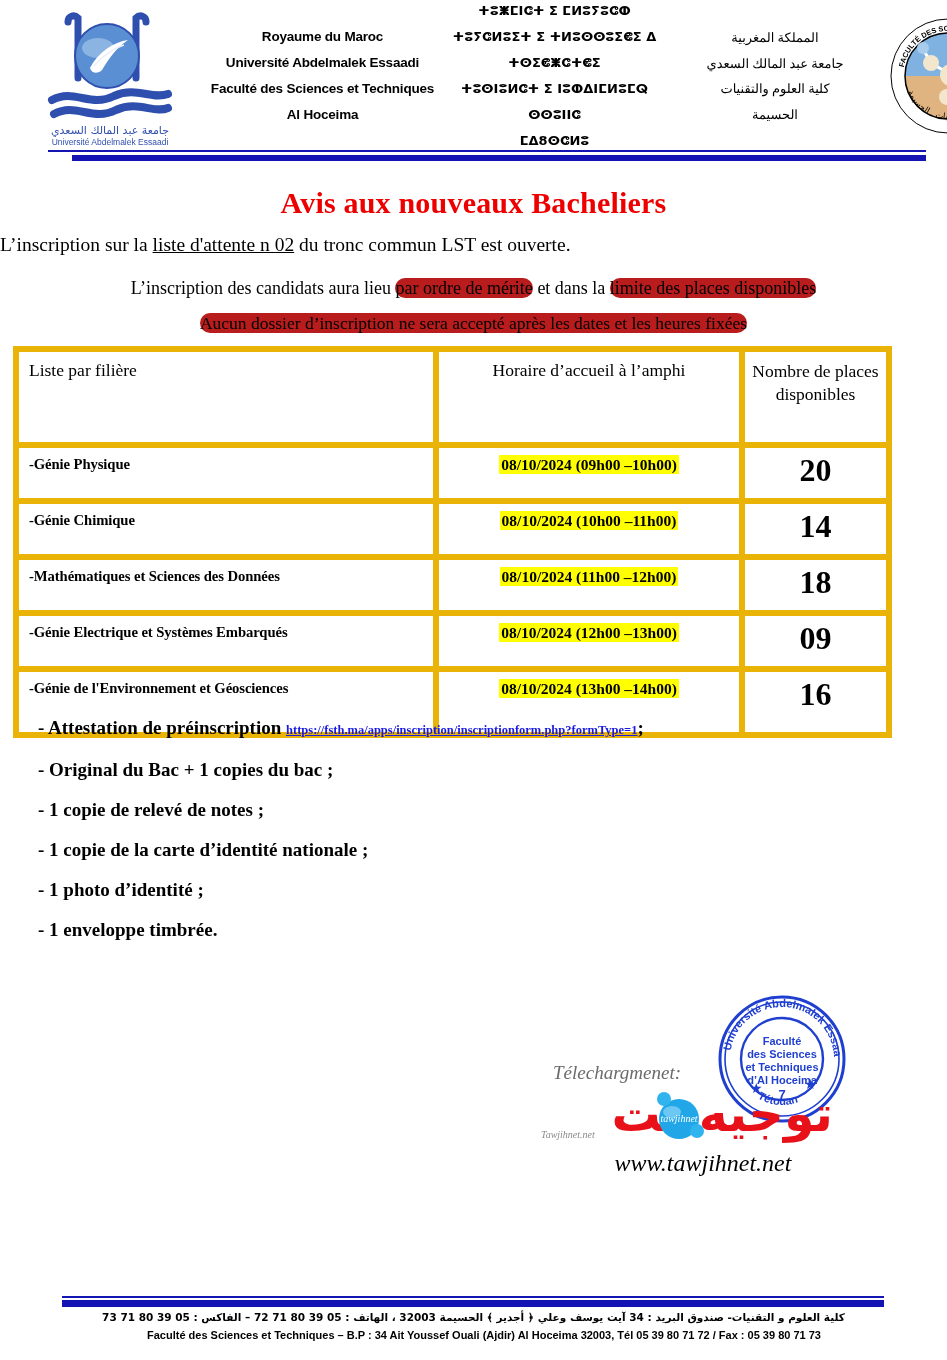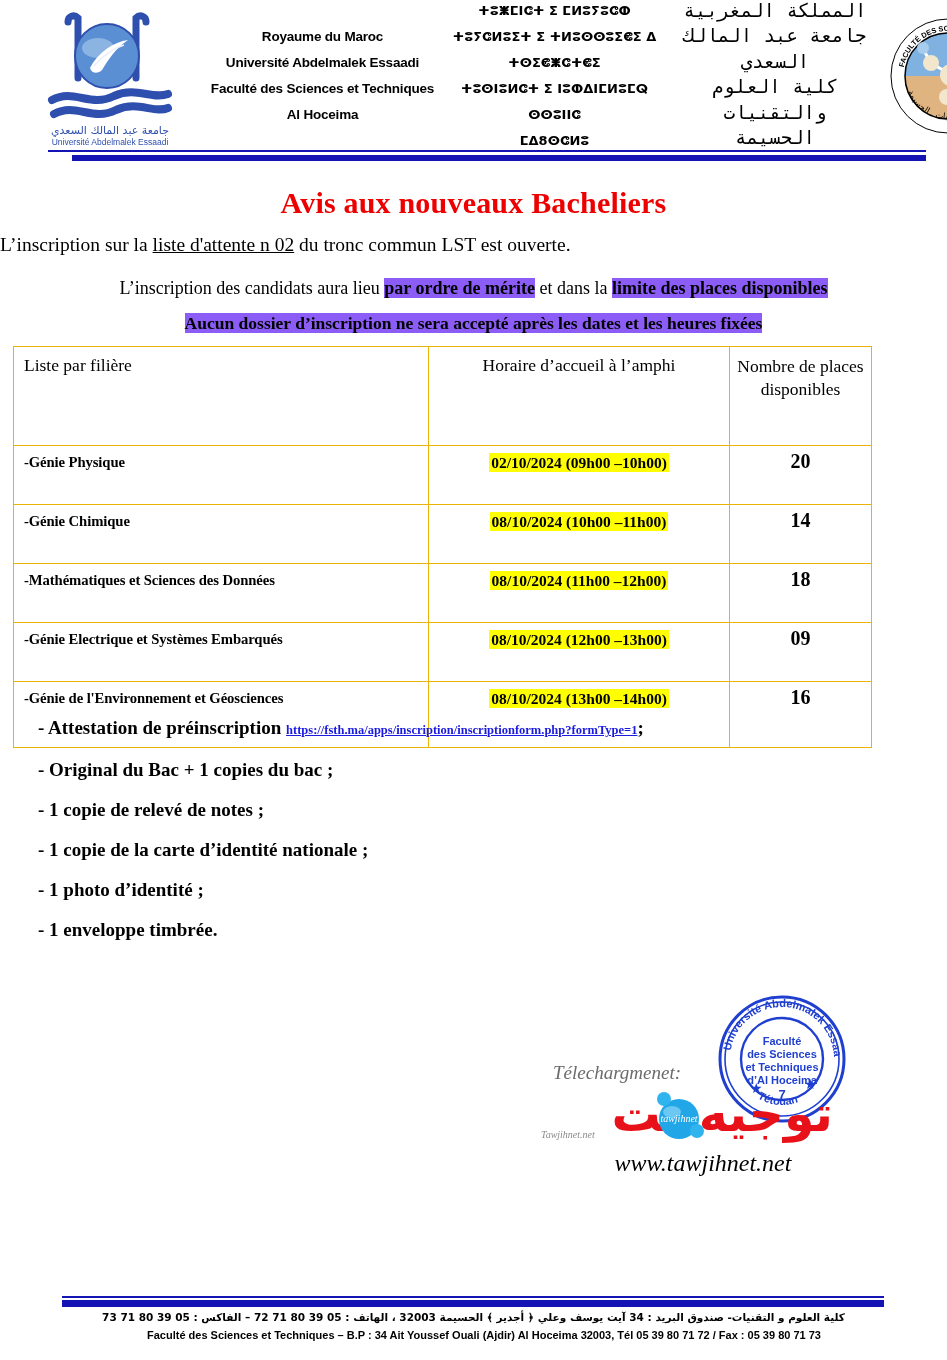--- a/index.html
+++ b/index.html
@@ -33,22 +33,22 @@
     font-weight:bold; font-size:13.5px; line-height:26px;
     letter-spacing:-0.2px;
   }
   .hdr-tif{
     width:205px; margin-left:12px;
     font-weight:bold; font-size:13px; line-height:26px;
     font-family:"DejaVu Sans", sans-serif;
   }
   .hdr-ar{
     width:200px; margin-left:18px;
-    font-size:19px; line-height:25.5px; direction:rtl;
-    font-family:Liberation Mono, monospace; font-weight:500;
+    font-size:13px; line-height:25.5px; direction:rtl;
+    font-family:Liberation Serif, serif; font-weight:500;
   }
   .hdr-logo-right{
     width:118px;height:118px;margin-left:14px;flex:0 0 auto;position:relative;
   }
   .sep-thin{
     position:absolute;left:48px;top:150px;width:878px;height:2px;background:#1414b4;
   }
   .sep-thick{
     position:absolute;left:72px;top:155px;width:854px;height:6px;background:#1414b4;
   }
@@ -64,45 +64,45 @@
   }
   .intro1 u{text-decoration:underline;}
   .intro2{
     position:absolute;left:0;top:278px;width:947px;text-align:center;
     font-size:18px;
   }
   .intro3{
     position:absolute;left:0;top:313px;width:947px;text-align:center;
     font-size:17.5px;
   }
-  .hl{background:#8b5cf6;font-weight:bold;}
+  .hl{background:#b91c1c;font-weight:normal;border-radius:10px;}
 
   
   .tbl{
     position:absolute;left:13px;top:346px;width:845px;
     border-collapse:collapse;table-layout:fixed;
   }
   .tbl td{
-    border:1px solid #eab308;
+    border:6px solid #eab308;
     vertical-align:top;
-    padding:8px 0 12px 0;
+    padding:8px 0 4px 0;
   }
   .c1{width:404px;padding-left:10px !important;}
   .c2{width:300px;text-align:center;}
   .c3{width:141px;text-align:center;}
   .hdr-row td{font-size:17.5px;height:78px;}
   .hdr-row .c1{font-weight:normal;}
   .hdr-row .c3{line-height:23px;}
   .body-row td{height:38px;}
   .body-row .c1{font-size:14.7px;font-weight:bold;letter-spacing:-0.1px;}
   .body-row .c2 span{
     background:#ffff00;font-weight:bold;font-size:15.5px;
     padding:1px 2px;white-space:nowrap;
   }
-  .body-row .c3{font-weight:bold;font-size:20px;padding-top:4px !important;font-family:Liberation Serif, serif;}
+  .body-row .c3{font-weight:bold;font-size:32px;padding-top:4px !important;font-family:Liberation Serif, serif;}
   .r-tall{height:54px !important;}
 
   
   .docs{position:absolute;left:38px;top:708px;width:870px;}
   .docs .d-line{
     font-weight:bold;font-size:19px;line-height:40px;white-space:nowrap;
   }
   .docs .d-head{font-weight:bold;font-size:19px;line-height:40px;}
   .lnk{
     color:#1a1ae0;text-decoration:underline;font-weight:bold;
@@ -252,21 +252,21 @@
   <table class="tbl">
     <tbody>
       <tr class="hdr-row">
         <td class="c1">Liste par filière</td>
         <td class="c2">Horaire d’accueil à l’amphi</td>
         <td class="c3">Nombre de places disponibles</td>
       </tr>
 
       <tr class="body-row r-tall">
         <td class="c1">-Génie Physique</td>
-        <td class="c2"><span>02/10/2024 (09h00 –10h00)</span></td>
+        <td class="c2"><span>08/10/2024 (09h00 –10h00)</span></td>
         <td class="c3">20</td>
       </tr>
 
       <tr class="body-row r-tall">
         <td class="c1">-Génie Chimique</td>
         <td class="c2"><span>08/10/2024 (10h00 –11h00)</span></td>
         <td class="c3">14</td>
       </tr>
 
       <tr class="body-row r-tall">

